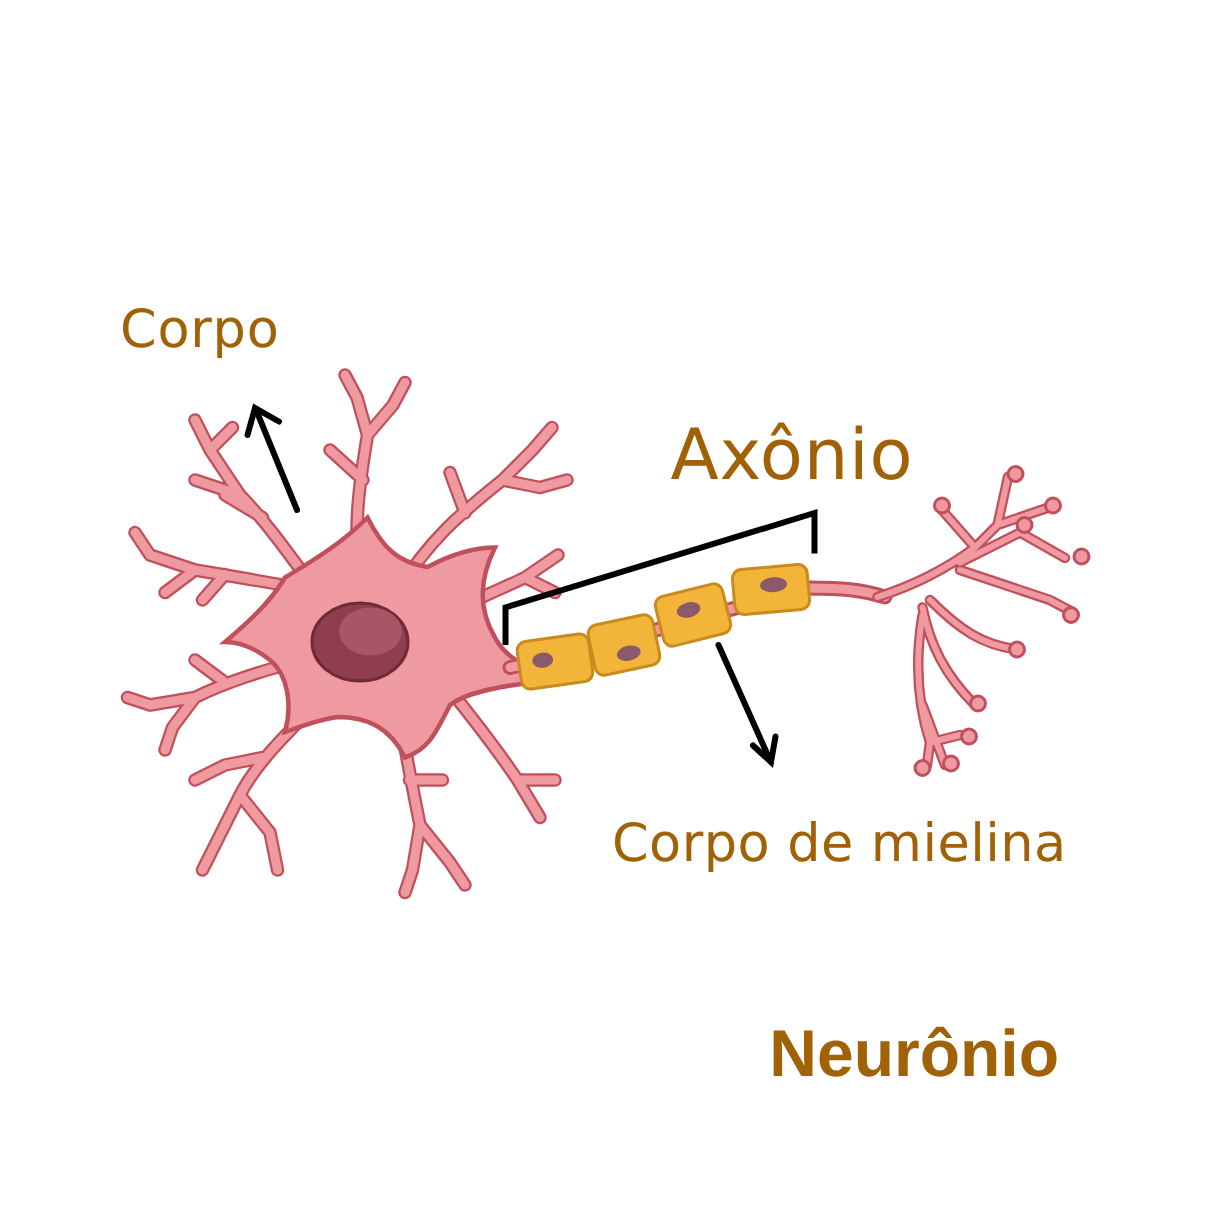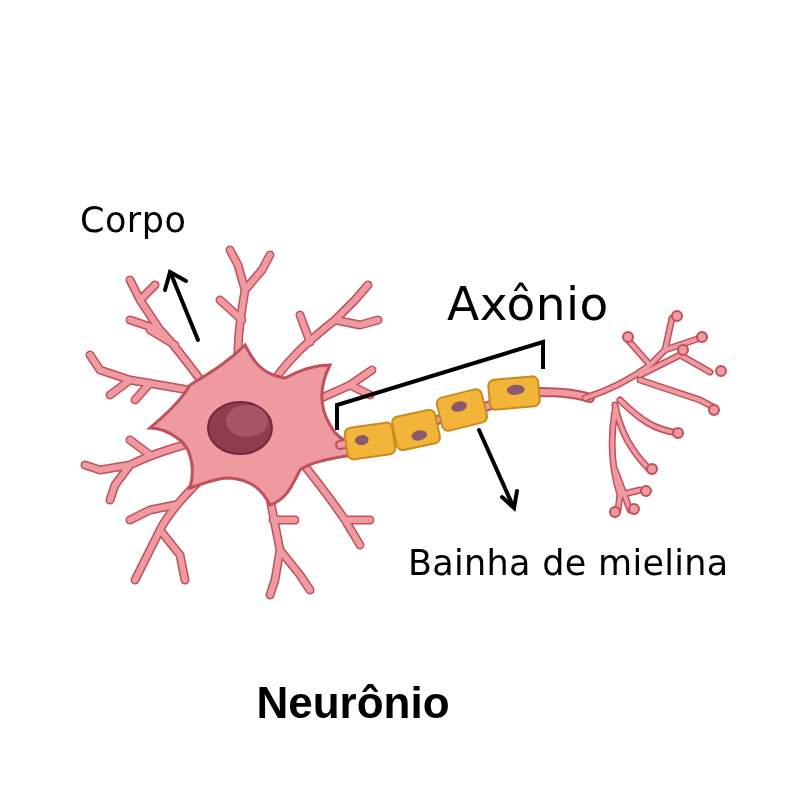--- a/index.html
+++ b/index.html
@@ -1,21 +1,21 @@
 <!DOCTYPE html>
 <html><head>
   <meta charset="utf-8">
   <style>
     html, body { margin: 0; padding: 0; background: #ffffff; }
     body { width: 806px; height: 806px; position: relative; overflow: hidden; font-family: "DejaVu Sans", sans-serif; }
-    .label { position: absolute; color: #000000; font-family: "DejaVu Sans", sans-serif; font-weight: 400; white-space: nowrap; }
+    .label { position: absolute; color: #a16207; font-family: "DejaVu Sans", sans-serif; font-weight: 400; white-space: nowrap; }
     #lbl-corpo { left: 80px; top: 200px; font-size: 35px; letter-spacing: 0.5px; }
     #lbl-axonio { left: 447px; top: 276px; font-size: 47px; letter-spacing: 0.5px; }
     #lbl-bainha { left: 408px; top: 543px; font-size: 35px; letter-spacing: 0.3px; }
-    #lbl-title { left: 0; width: 706px; text-align: center; top: 678px; font-size: 44px; font-weight: 700; font-family: "Liberation Sans", sans-serif; }
+    #lbl-title { left: 0; width: 706px; text-align: right; top: 678px; font-size: 44px; font-weight: 700; font-family: "Liberation Sans", sans-serif; }
     svg#diagram { position: absolute; left: 0; top: 0; }
   </style>
 </head>
 <body>
 
 <svg id="diagram" width="806" height="806" viewBox="0 0 806 806" xmlns="http://www.w3.org/2000/svg">
 
   <g fill="none" stroke-linecap="round" stroke-linejoin="round">
     <g stroke="#C0505C" stroke-width="9">
       <path d="M230 420 C200 380 180 350 160 330 M160 330 L140 300 M160 330 L130 320 M175 345 L150 330 M140 300 L130 280 M140 300 L155 285"></path>
@@ -102,14 +102,14 @@
   </g>
 
   <g stroke="#000" stroke-width="4" fill="none" stroke-linecap="round">
     <line x1="479" y1="430" x2="513" y2="506"></line>
     <polyline points="502,497 514,508 517,491"></polyline>
   </g>
 </svg>
 
 <div class="label" id="lbl-corpo">Corpo</div>
 <div class="label" id="lbl-axonio">Axônio</div>
-<div class="label" id="lbl-bainha">Bainha de mielina</div>
+<div class="label" id="lbl-bainha">Corpo de mielina</div>
 <div class="label" id="lbl-title">Neurônio</div>
 
 </body></html>

